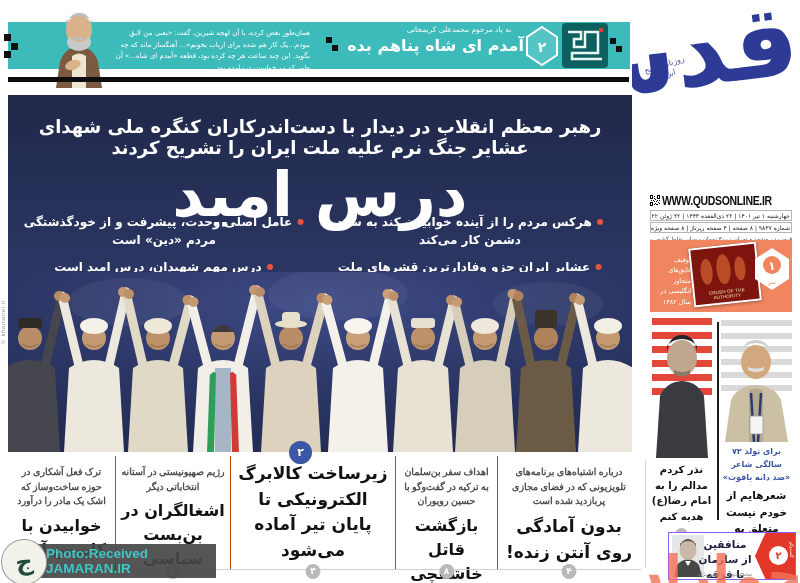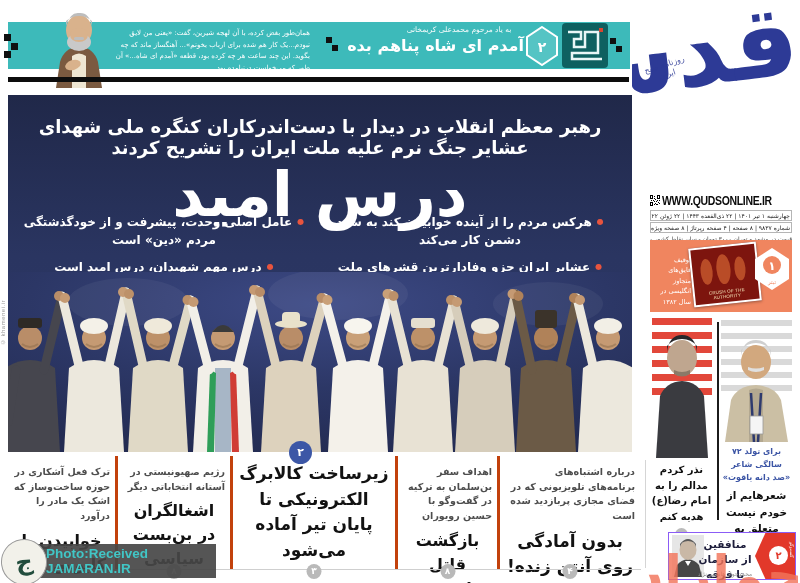--- a/index.html
+++ b/index.html
@@ -35,23 +35,23 @@
   .bcol p::before{content:"●";color:#e8543e;font-size:8px;margin-left:5px;vertical-align:2px;}
   #photo-wrap{position:absolute;left:0;bottom:0;width:624px;height:180px;}
   #photo-badge{left:289px;top:441px;width:23px;height:23px;border-radius:50%;background:#3c57a6;
                color:#fff;font-size:11px;font-weight:bold;text-align:center;line-height:23px;z-index:5;}
   #photo-credit{left:0px;top:300px;writing-mode:vertical-rl;transform:rotate(180deg);
                 font-size:6px;color:#9a9a9a;letter-spacing:.5px;font-family:"Liberation Sans",sans-serif;}
 
   
   #bottom-row{left:8px;top:456px;width:632px;height:114px;display:flex;direction:rtl;}
   .bcolm{box-sizing:border-box;position:relative;padding:0 5px;}
-  .bcolm.bord{border-left:3px solid #c2410c;}
+  .bcolm.bord{border-left:1px solid #c2410c;}
   .bk{font-size:9.5px;color:#4d4d4d;font-weight:bold;line-height:1.55;margin:9px 0 0 0;
-      direction:rtl;}
+      text-align:center;direction:rtl;font-family:Liberation Serif, serif;}
   .bh{font-size:16px;color:#121212;font-weight:bold;line-height:1.5;margin:5px 0 0 0;
       text-align:center;direction:rtl;}
   .pgbadge{position:absolute;bottom:-9px;left:50%;transform:translateX(-50%);width:15px;height:15px;
            border-radius:50%;background:#b9b9b9;color:#fff;font-size:9px;font-weight:bold;
            text-align:center;line-height:15px;z-index:2;}
   #bottom-line{left:8px;top:569px;width:633px;height:1px;background:#cfcfcf;}
   #mid-divider{left:645px;top:460px;width:1px;height:108px;background:#d5d5d5;}
 
   
   #website-row{left:650px;top:191px;width:143px;height:17px;display:flex;align-items:flex-end;}

